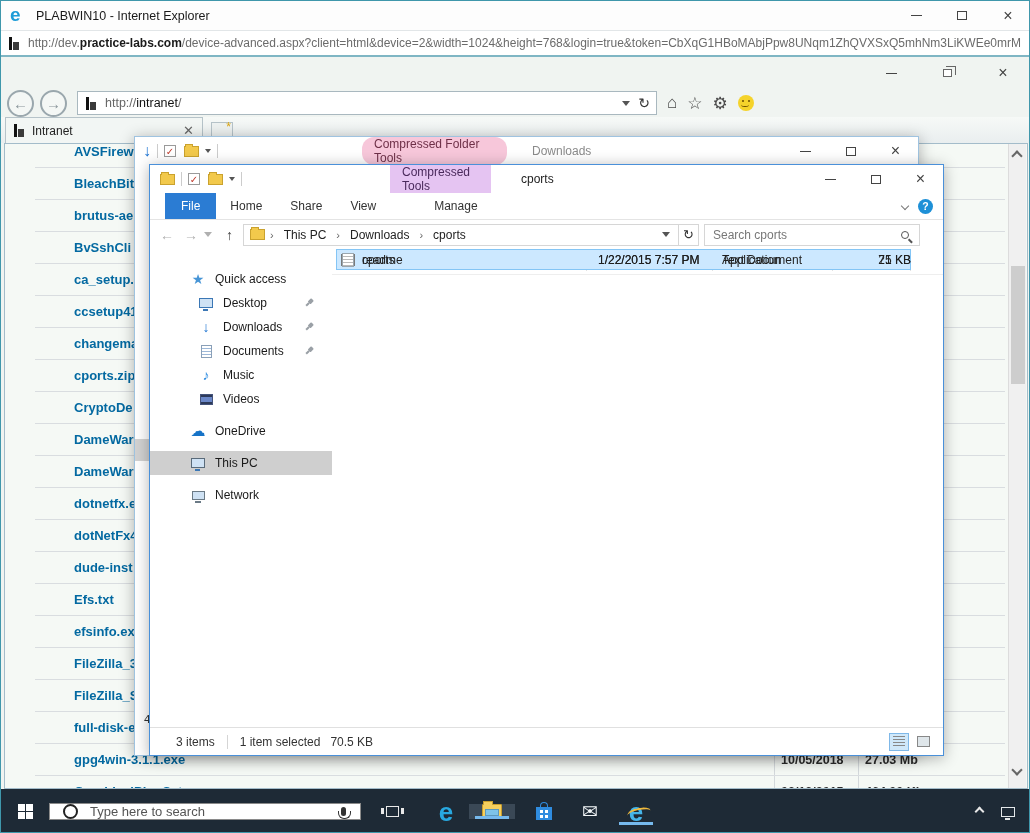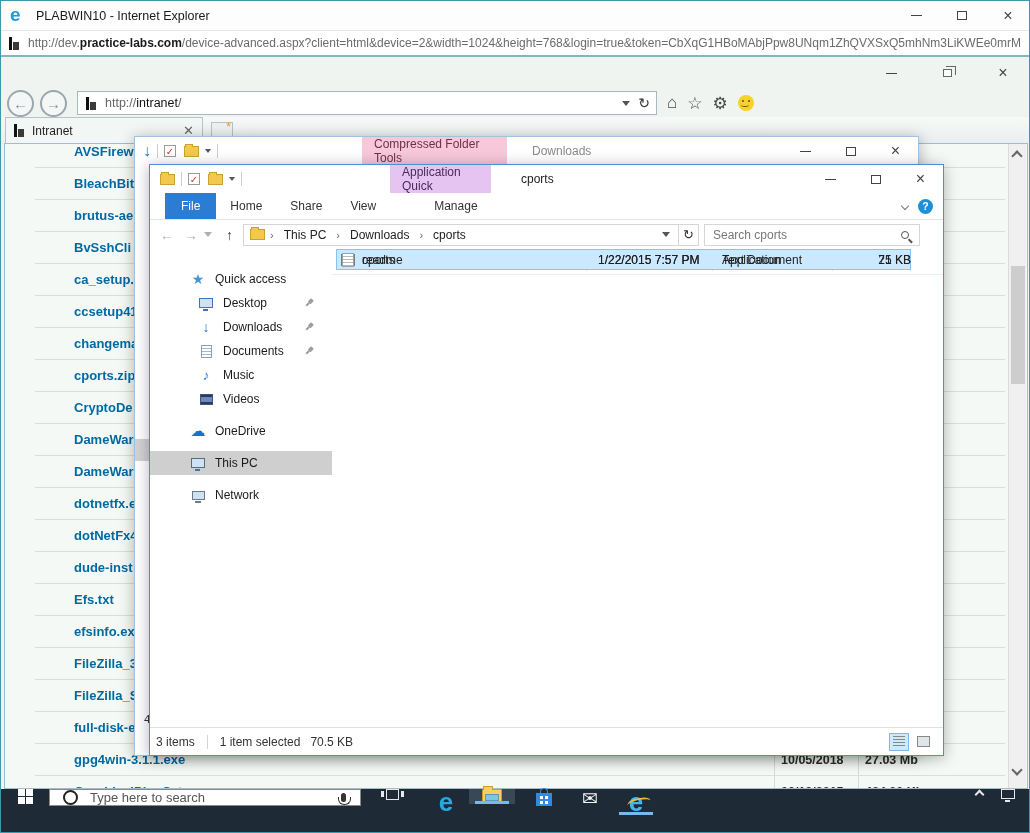--- a/index.html
+++ b/index.html
@@ -140,33 +140,33 @@
   .frow .tp{position:absolute;left:386px;}
   .frow .sz{position:absolute;left:515px;width:60px;text-align:right;}
   .page-ic{width:12px;height:14px;background:#fff;border:1px solid #9aa6ae;display:inline-block;position:relative;}
   .chm-file-icon .page-ic{background:repeating-linear-gradient(#fff,#fff 2px,#aac4e0 2px,#aac4e0 3px);}
   .chm-file-icon::after{content:"?";position:absolute;right:-2px;bottom:-2px;color:#e8b800;font-weight:bold;font-size:12px;text-shadow:0 0 1px #7a6000;}
   .application-file-icon i{width:14px;height:12px;border:1px solid #7a7a7a;background:linear-gradient(#e8eef4,#c9d4de);display:block;position:relative;}
   .application-file-icon i::before{content:"";position:absolute;left:1px;bottom:1px;width:4px;height:4px;background:#2e9e4f;}
   .application-file-icon i::after{content:"";position:absolute;right:1px;top:2px;width:5px;height:7px;background:#8e44ad;}
   .text-file-icon .page-ic{background:repeating-linear-gradient(#fff,#fff 2px,#b9b9b9 2px,#b9b9b9 3px);}
   .xstatus{position:absolute;left:0;right:0;bottom:0;height:28px;border-top:1px solid #e0e0e0;display:flex;align-items:center;font-size:12px;color:#333;background:#fff;}
-  .xstatus .s1{margin-left:6px;}
+  .xstatus .s1{margin-left:26px;}
   .xstatus .bar{width:1px;height:14px;background:#d5d5d5;margin:0 12px;}
   .xstatus .s3{margin-left:10px;}
   .view-toggles{margin-left:auto;margin-right:10px;display:flex;gap:4px;}
   .vbtn{width:20px;height:18px;display:flex;align-items:center;justify-content:center;}
   .vbtn.active{background:#cfe8fa;box-shadow:inset 0 0 0 1px #7fb8e8;}
   .details-view-icon{width:12px;height:11px;background:repeating-linear-gradient(#888,#888 1px,transparent 1px,transparent 3px);}
   .thumbs-view-icon{width:13px;height:11px;border:1px solid #888;background:#dfe6ea;}
   .grey-band{left:0;top:302px;width:15px;height:22px;background:#d2d2d2;}
   .clip-status{left:9px;top:576px;font-size:11.5px;color:#333;}
 
   
-  .taskbar{left:0;top:732px;width:1030px;height:45px;background:#1e2a36;display:flex;align-items:flex-start;}
+  .taskbar{left:0;top:732px;width:1030px;height:45px;background:#1e2a36;display:flex;align-items:center;}
   .tb-cell{width:48px;display:flex;align-items:center;justify-content:center;position:relative;}
   .start-icon{width:15px;height:15px;display:grid;grid-template-columns:7px 7px;grid-template-rows:7px 7px;gap:1px;}
   .start-icon b{background:#fff;}
   .tb-search{width:312px;background:#fff;border:1px solid #8a8a8a;display:flex;align-items:center;}
   .cortana-icon{width:15px;height:15px;border:2px solid #222;border-radius:50%;margin-left:13px;flex:none;}
   .tb-search .txt{margin-left:12px;font-size:13px;color:#555;}
   .mic-icon{margin-left:auto;margin-right:14px;width:5px;height:9px;background:#333;border-radius:2.5px;position:relative;}
   .mic-icon::after{content:"";position:absolute;left:-3px;top:4px;width:11px;height:7px;border:1.4px solid #333;border-top:none;border-radius:0 0 6px 6px;}
   .tb-icon{width:46px;display:flex;align-items:center;justify-content:center;position:relative;}
   .tb-icon.active-app{background:#3a4856;}
@@ -397,21 +397,21 @@
 
     <div class="abs xwin back-win">
       <div class="xtitle">
         <span class="dl-arrow-icon" style="margin-left:8px">↓</span>
         <span class="sep"></span>
         <span class="check-icon">✓</span>
         <span style="width:8px"></span>
         <span class="folder-icon"></span>
         <span class="qat-caret"></span>
         <span class="sep"></span>
-        <div class="tools-tab tools-pink" style="position:absolute;left:227px;width:145px;">Compressed Folder Tools</div>
+        <div class="tools-tab tools-pink" style="position:absolute;left:227px;width:145px;border-radius:12px;">Compressed Folder Tools</div>
         <span class="wt inactive" style="position:absolute;left:383px">Downloads</span>
         <div class="xctl" style="position:absolute;right:0;top:0;height:28px">
           <span class="wbtn">
               <i class="glyph-min"></i>
             </span>
           <span class="wbtn">
               <i class="glyph-max"></i>
             </span>
           <span class="wbtn">
               <span class="glyph-close">×</span>
@@ -424,21 +424,21 @@
 
     <div class="abs xwin front-win">
       <div class="xtitle">
         <span class="folder-icon" style="margin-left:10px"></span>
         <span class="sep"></span>
         <span class="check-icon">✓</span>
         <span style="width:8px"></span>
         <span class="folder-icon"></span>
         <span class="qat-caret"></span>
         <span class="sep"></span>
-        <div class="tools-tab tools-purple" style="position:absolute;left:240px;width:101px;">Application Quick</div>
+        <div class="tools-tab tools-purple" style="position:absolute;left:240px;width:101px;">Compressed Tools</div>
         <span class="wt" style="position:absolute;left:357px">cports</span>
         <div class="xctl" style="position:absolute;right:0;top:0;height:28px">
           <span class="wbtn">
               <i class="glyph-min"></i>
             </span>
           <span class="wbtn">
               <i class="glyph-max"></i>
             </span>
           <span class="wbtn">
               <span class="glyph-close">×</span>

